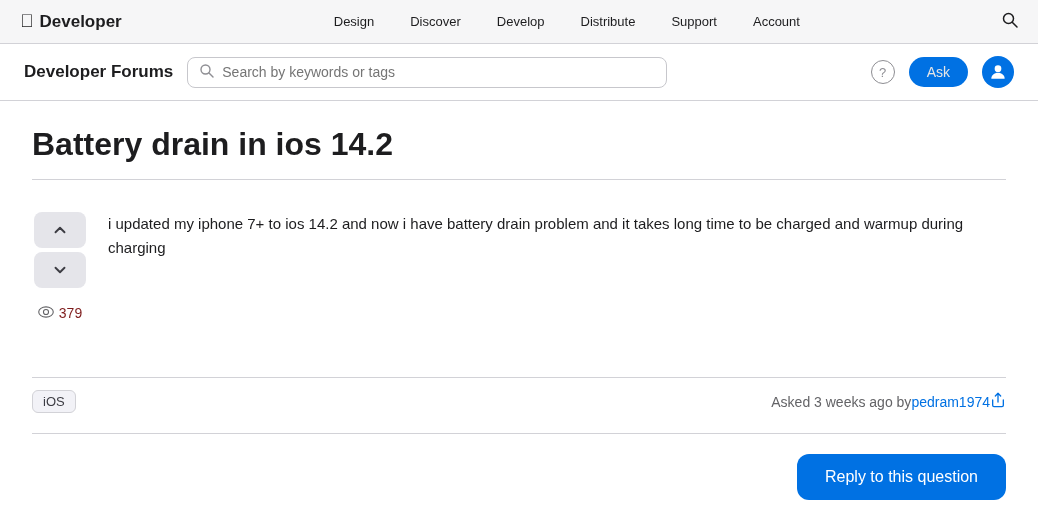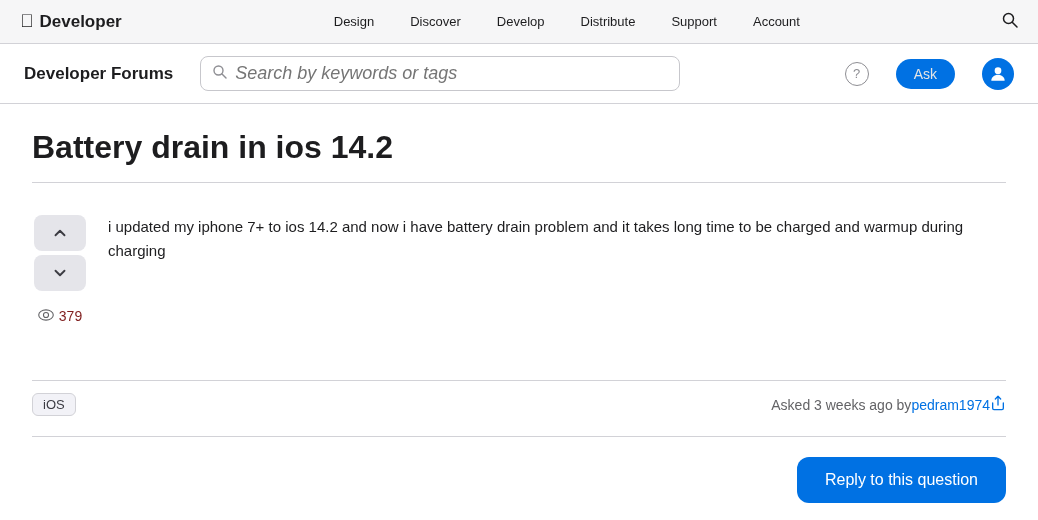--- a/index.html
+++ b/index.html
@@ -33,35 +33,35 @@
     .nav-right {
       display: flex; align-items: center; gap: 12px;
     }
     .search-icon-nav { font-size: 16px; cursor: pointer; color: #1d1d1f; }
 
     
     .forums-header {
       display: flex; align-items: center;
       padding: 12px 24px;
       border-bottom: 1px solid #d2d2d7;
-      gap: 27px;
+      gap: 14px;
     }
     .forums-title {
       font-size: 17px; font-weight: 600; color: #1d1d1f; white-space: nowrap;
     }
     .search-bar {
       display: flex; align-items: center;
       border: 1px solid #c7c7cc; border-radius: 8px;
       padding: 6px 12px; gap: 8px;
       flex: 1; max-width: 480px; background: #fff;
     }
     .search-bar-icon { color: #8e8e93; font-size: 13px; }
     .search-input {
-      border: none; outline: none; font-size: 18px; color: #b91c1c;
-      width: 100%; background: transparent; font-style: italic;
+      border: none; outline: none; font-size: 14px; color: #b91c1c;
+      width: 100%; background: transparent;
     }
     .help-btn {
       width: 24px; height: 24px; border-radius: 50%;
       border: 1px solid #8e8e93; display: flex; align-items: center; justify-content: center;
       font-size: 13px; color: #8e8e93; cursor: pointer; font-weight: 500;
       margin-left: auto;
     }
     .ask-btn {
       background: #0071e3; color: #e5e5e5; border: none; border-radius: 20px;
       padding: 7px 18px; font-size: 14px; font-weight: 500; cursor: pointer;

